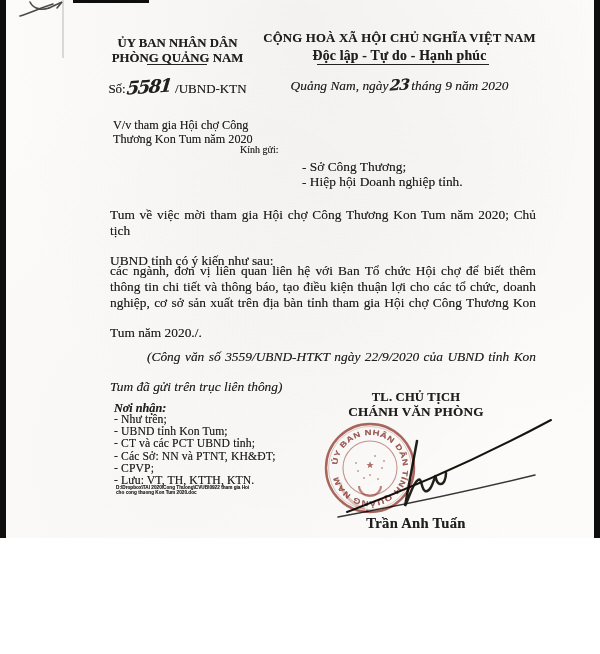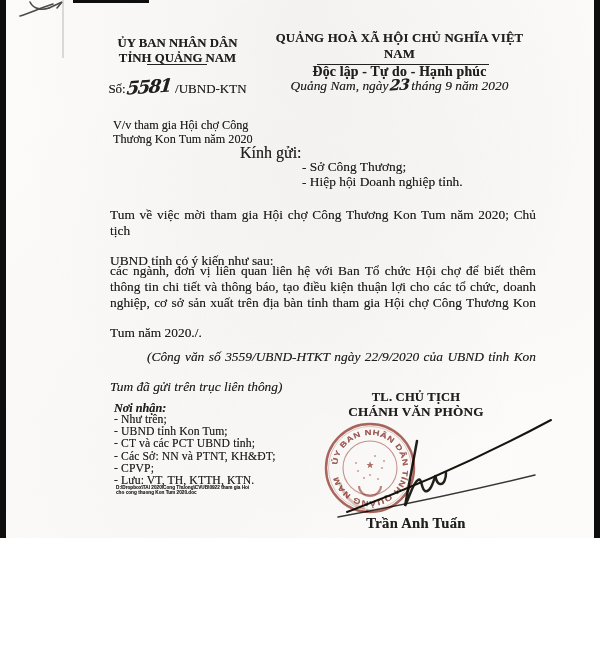--- a/index.html
+++ b/index.html
@@ -25,21 +25,21 @@
   .motto{left:262px;top:30px;width:275px;font-size:12.8px;line-height:16px;letter-spacing:.2px;}
   .motto2{font-size:13.8px;margin-top:2px;}
   .uline{background:#222;height:1.3px;}
   .numline{left:90px;top:76px;width:175px;font-size:13px;white-space:nowrap;}
   .hand{display:inline-block;font-family:"DejaVu Serif",serif;font-style:italic;font-weight:700;}
   .hand-num{font-size:18px;letter-spacing:-1.5px;transform:rotate(-4deg) skewX(-10deg);margin:0 1px;}
   .hand-day{font-size:15px;letter-spacing:-1px;transform:rotate(-3deg) skewX(-8deg);margin:0 2px;}
   .subject{left:113px;top:118px;width:142px;font-size:12.2px;line-height:14px;}
   .dateline{left:262px;top:76px;width:275px;font-size:13.4px;}
   
-  .salut{left:240px;top:144px;font-size:16px;}
+  .salut{left:240px;top:144px;font-size:10px;}
   .recips{left:302px;top:160px;font-size:13.4px;line-height:14.6px;}
   .para{left:110px;width:426px;font-size:13.4px;line-height:15.9px;}
   .para div{text-align:justify;text-align-last:justify;}
   .para div.final{text-align-last:left;margin-top:14px;}
   .ind28{text-indent:28px;}
   .ind35{text-indent:35px;}
   .ind37{text-indent:37px;}
   
   .noinhan-label{left:114px;top:401px;font-size:12.2px;}
   .noinhan{left:114px;top:414px;font-size:11.7px;line-height:12.2px;letter-spacing:.1px;}
@@ -67,32 +67,32 @@
   <svg class="abs scribble" width="62" height="22" viewBox="0 0 62 22">
     <g fill="none" stroke="#2e2c2a" stroke-width="1.6" stroke-linecap="round" opacity=".85">
       <path d="M12,16 C22,13 32,8 45,4"></path>
       <path d="M22,2 C25,8 32,11 41,8"></path>
       <path d="M41,8 L54,2 L49,8"></path>
     </g>
   </svg>
 
   <div class="abs issuer ctr b">
     <div>ỦY BAN NHÂN DÂN</div>
-    <div>TỈNH QUẢNG NAM</div>
+    <div>PHÒNG QUẢNG NAM</div>
   </div>
   <div class="abs uline" style="left:147px;top:64px;width:60px;"></div>
 
   <div class="abs numline ctr">
     <span>Số:</span><span class="hand hand-num">5581</span> <span>/UBND-KTN</span>
   </div>
 
   <div class="abs subject">V/v tham gia Hội chợ Công Thương Kon Tum năm 2020</div>
 
   <div class="abs motto ctr b">
-    <div>QUẢNG HOÀ XÃ HỘI CHỦ NGHĨA VIỆT NAM</div>
+    <div>CỘNG HOÀ XÃ HỘI CHỦ NGHĨA VIỆT NAM</div>
     <div class="motto2">Độc lập - Tự do - Hạnh phúc</div>
   </div>
   <div class="abs uline" style="left:317px;top:64px;width:172px;"></div>
 
   <div class="abs dateline ctr i">
     <span>Quảng Nam, ngày</span><span class="hand hand-day">23</span><span>tháng 9 năm 2020</span>
   </div>
 
   <div class="abs salut">Kính gửi:</div>
   <div class="abs recips">

